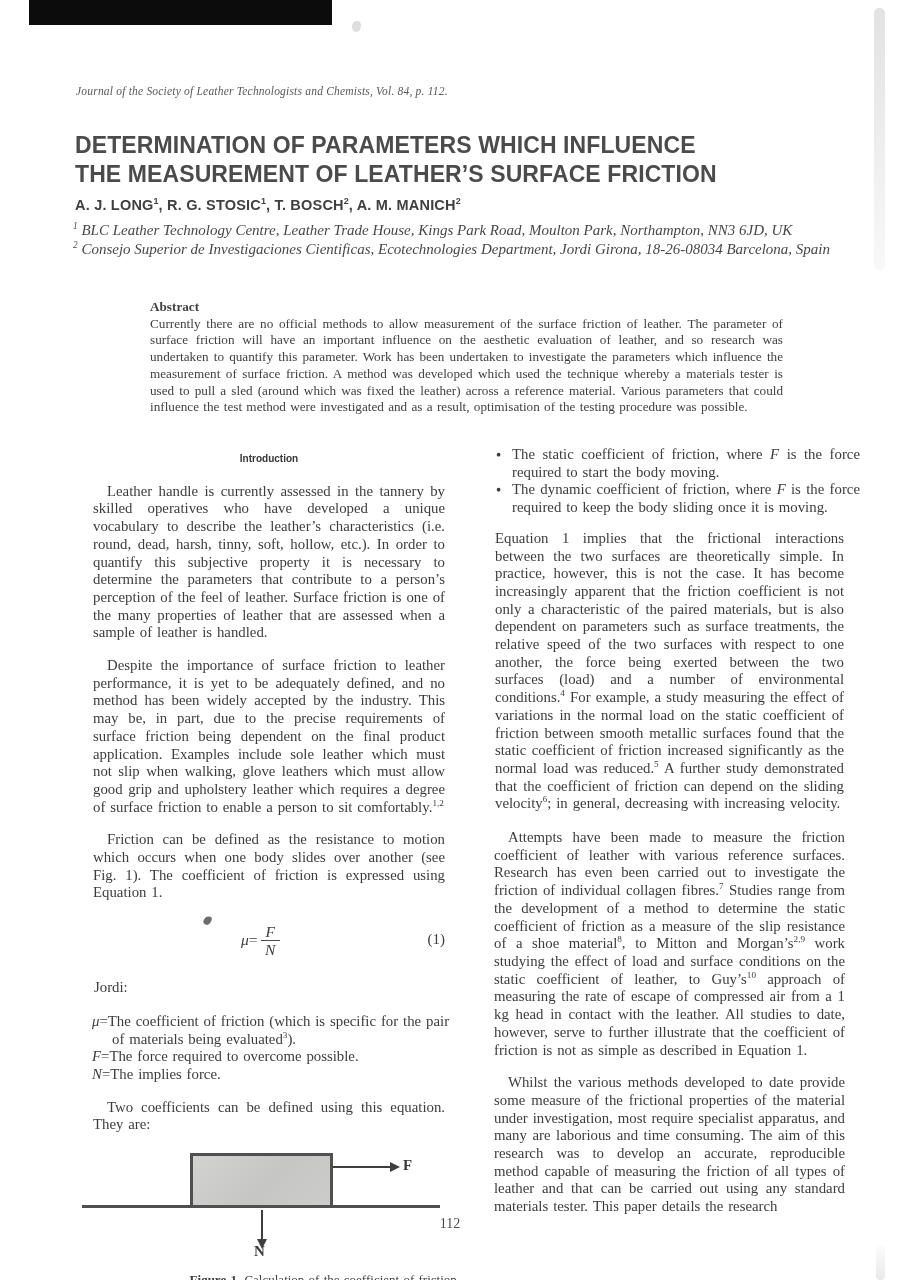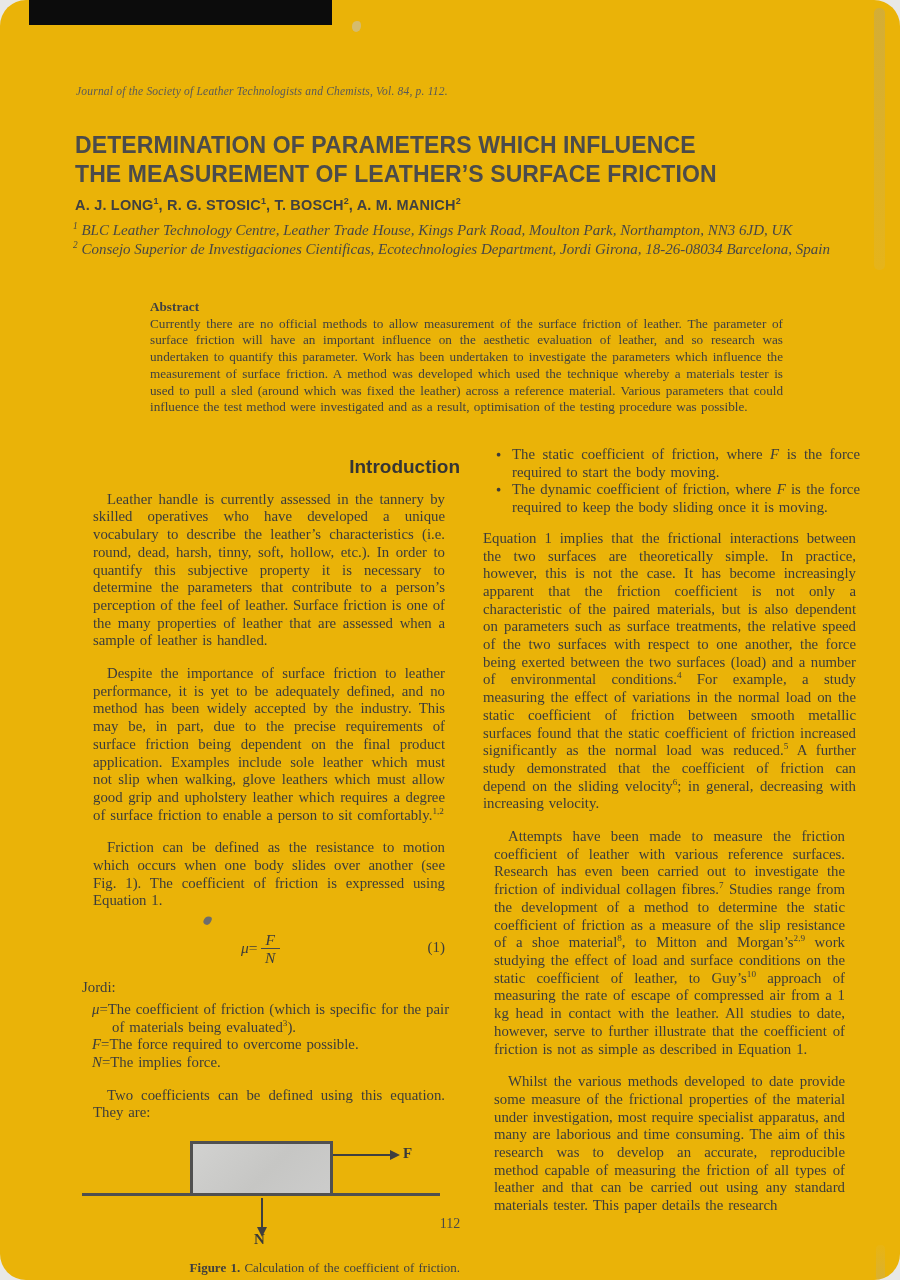--- a/index.html
+++ b/index.html
@@ -1,19 +1,19 @@
 <!DOCTYPE html>
 <html><head>
 <meta charset="utf-8">
 <style>
   html,body { margin:0; padding:0; background:#e8e8e6; }
   .page {
     position:relative; width:900px; height:1280px; margin:0 auto;
-    background:#eab308; overflow:hidden;
-    font-family:"Liberation Serif", serif; color:#3d3d3d;border-radius:26px;
+    background:#ffffff; overflow:hidden;
+    font-family:"Liberation Serif", serif; color:#3d3d3d;
   }
 
   
   .scan-bar   { position:absolute; left:29px; top:0; width:303px; height:25px; background:#0c0c0c; }
   .scan-smudge{ position:absolute; left:352px; top:21px; width:9px; height:11px;
                 background:#c2c2c2; opacity:.55; border-radius:50% 40% 55% 45%; }
   .scan-streak{ position:absolute; left:874px; top:8px; width:11px; height:262px; border-radius:5px;
                 background:linear-gradient(to bottom, rgba(160,160,160,.30), rgba(190,190,190,.10)); }
   .scan-streak2{ position:absolute; left:876px; top:1245px; width:9px; height:35px; border-radius:4px;
                 background:linear-gradient(to top, rgba(170,170,170,.25), rgba(200,200,200,.05)); }
@@ -57,24 +57,24 @@
   .col {
     position:absolute; top:446px;
     font-size:14.8px; line-height:17.7px; text-align:justify;
     color:#3c3c3c; word-spacing:1.2px;
   }
   .col-left  { left:78px;  width:382px; }
   .col-right { left:479px; width:381px; }
 
   .section-head {
     font-family:"Liberation Sans", sans-serif; font-weight:bold;
-    font-size:19px; color:#353535; margin:12px 0 9px 0; text-align:right; word-spacing:0;
+    font-size:10px; color:#353535; margin:4px 0 9px 0; text-align:center; word-spacing:0;
   }
   p.body   { margin:15px; text-indent:14px; }
-  p.flush  { margin:4px; text-indent:0; }
+  p.flush  { margin:16px; text-indent:0; }
 
   
   .equation { display:flex; align-items:center; margin:9px 0 8px 0; height:46px; }
   .eq-body  { display:flex; align-items:center; margin-left:163px; font-size:15.5px; }
   .frac { display:inline-flex; flex-direction:column; align-items:center; margin-left:3px; line-height:17px; }
   .frac .num { display:block; border-bottom:1.3px solid #4a4a4a; padding:0 5px 0px 5px; }
   .frac .den { display:block; }
   .eq-number { margin-left:auto; margin-right:15px; font-size:15px; }
 
   .where { margin:2px 0 10px 0; text-indent:0; }

